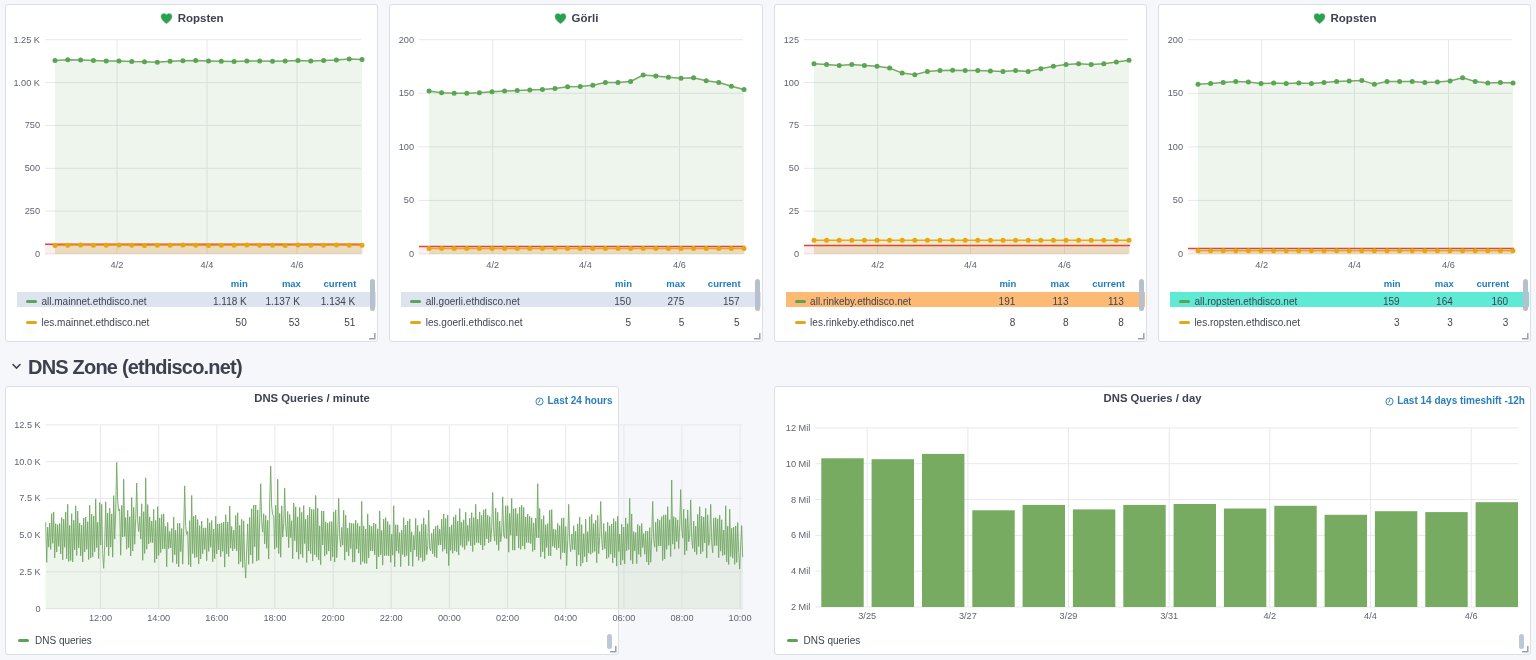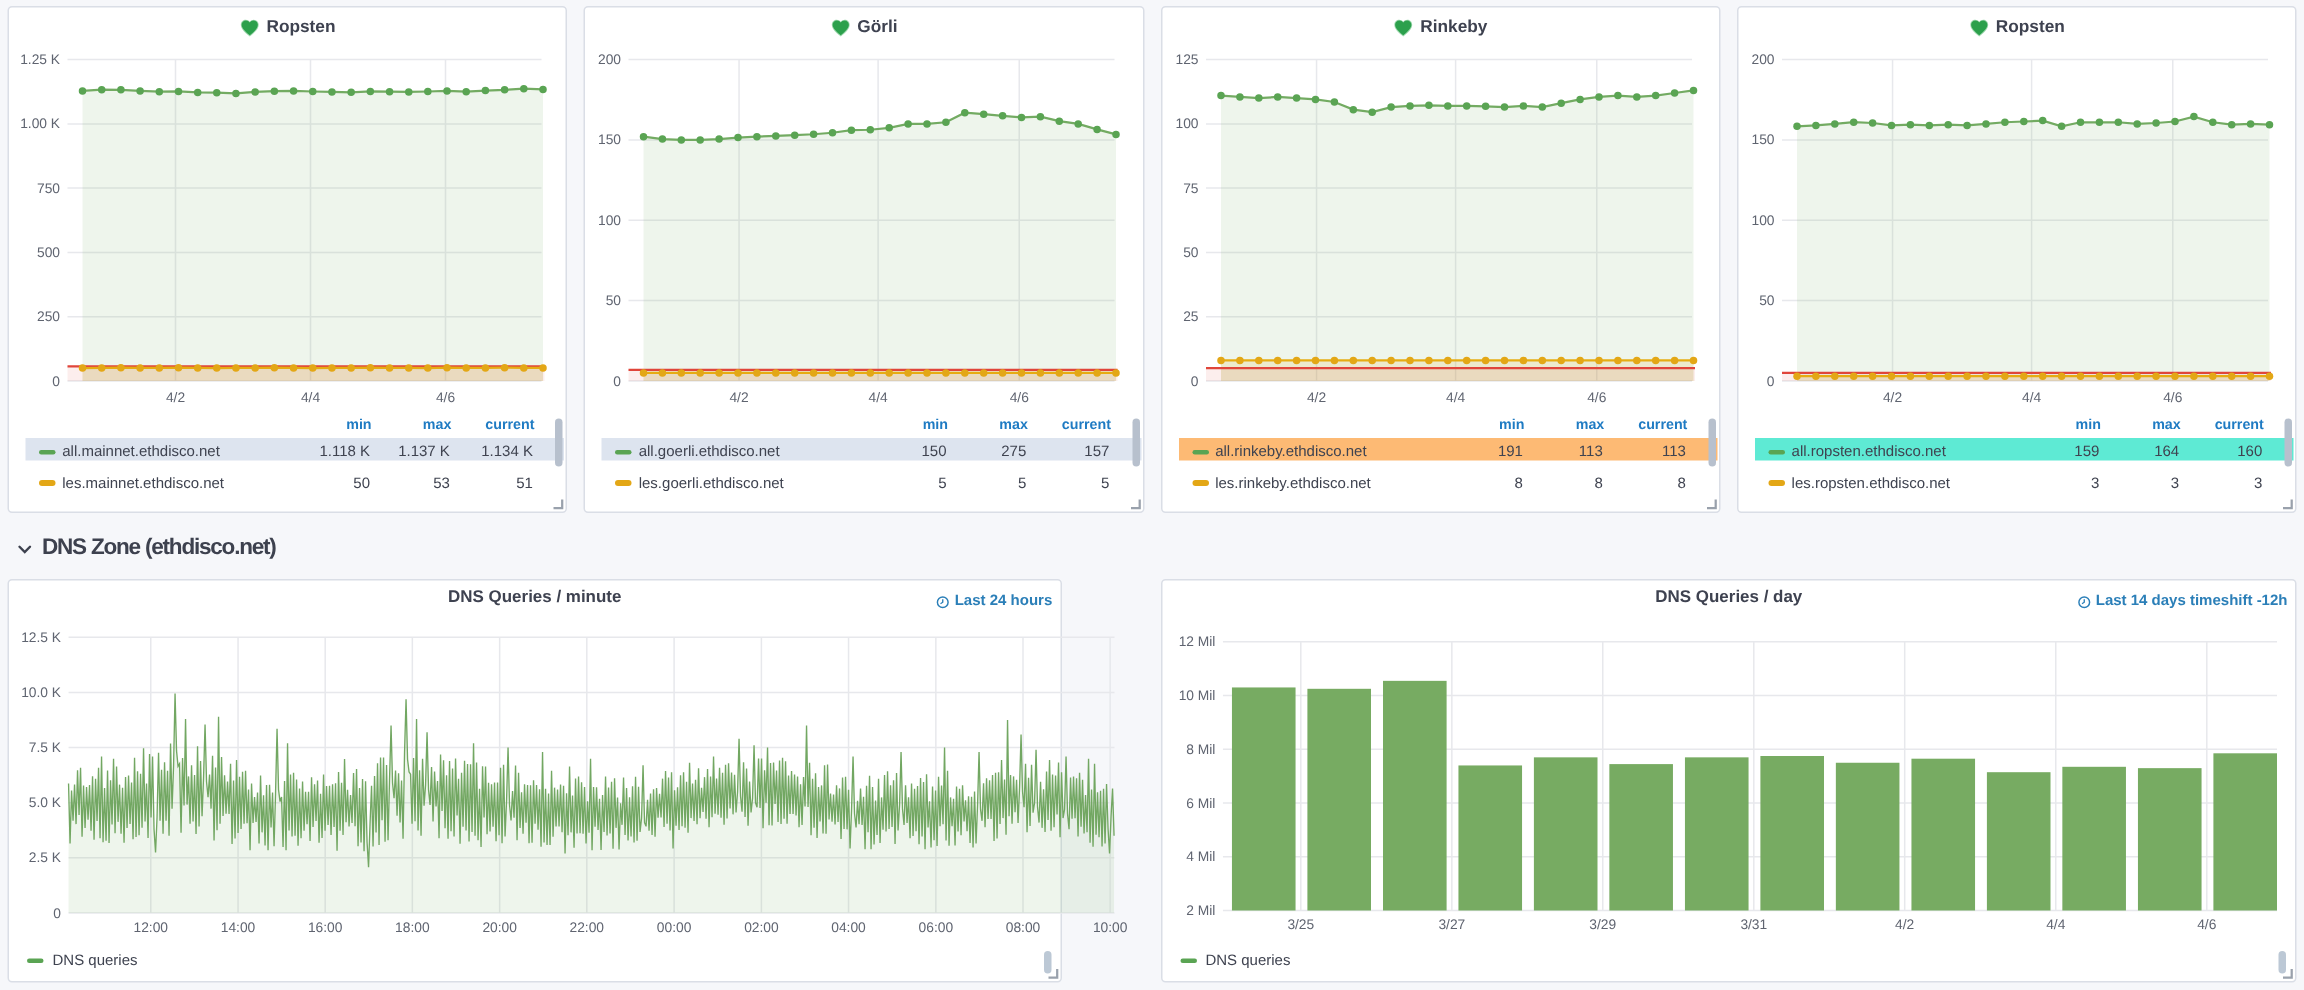--- a/index.html
+++ b/index.html
@@ -14,21 +14,21 @@
 .lh { position:absolute; font-size:9.5px; font-weight:700; color:#1f7bc3; }
 .lrow { position:absolute; left:11px; right:1px; height:15px; line-height:20px; font-size:10px; color:#3f4350; }
 .sw { display:inline-block; width:11px; height:3.5px; border-radius:2px; vertical-align:middle; margin:0 4.5px 2px 9px; }
 .lname { vertical-align:middle; }
 .lv { position:absolute; top:0; }
 .vscroll { position:absolute; width:5px; border-radius:2.5px; background:#b7c0cd; }
 .vscroll2 { position:absolute; width:5px; border-radius:2.5px; background:#bcc8d5; }
 .rsz { position:absolute; right:1px; bottom:1px; }
 .blegend { position:absolute; left:12px; bottom:7.5px; display:flex; align-items:center; font-size:10px; color:#3f4350; }
 .blegend .sw { margin:0 6px 0 0; }
-.sechead { position:absolute; left:28px; top:356px; font-size:15px; font-weight:600; letter-spacing:-0.8px; color:#3d414e; }
+.sechead { position:absolute; left:28px; top:356px; font-size:20px; font-weight:600; letter-spacing:-0.8px; color:#3d414e; }
 .chev { position:absolute; left:10.5px; top:361px; }
 </style></head><body>
 <div class="panel" style="left:5px;top:4px;width:373.3px;height:338px">
 <div class="ptitle" style="top:6.5px">
       <svg width="13" height="13" viewBox="0 0 24 24" style="flex:0 0 auto">
         <path d="M12 22.8C4.6 16.8 1 12.6 1 8.2 1 4.5 3.8 2 7.1 2c2 0 3.9 1 4.9 2.7C13 3 14.9 2 16.9 2 20.2 2 23 4.5 23 8.2c0 4.4-3.6 8.6-11 14.6z" fill="#9ed8ae"></path>
         <path d="M12 21.3C5.4 15.9 2 12.3 2 8.4 2 5.2 4.4 3 7.3 3c1.9 0 3.7 1 4.7 2.6C13 4 14.8 3 16.7 3 19.6 3 22 5.2 22 8.4c0 3.9-3.4 7.5-10 12.9z" fill="#2ca04c"></path>
       </svg>
       <span>Ropsten</span>
     </div>
@@ -210,27 +210,20 @@
       <span class="lh" style="right:21px">current</span>
     </div>
 <div class="lrow" style="top:287.3px;background:#dde4ef;"><span class="sw" style="background:#5aa453"></span><span class="lname">all.goerli.ethdisco.net</span><span class="lv" style="right:129.6px">150</span><span class="lv" style="right:76.4px">275</span><span class="lv" style="right:21px">157</span></div>
     <div class="lrow" style="top:308.2px;"><span class="sw" style="background:#e3a716"></span><span class="lname">les.goerli.ethdisco.net</span><span class="lv" style="right:129.6px">5</span><span class="lv" style="right:76.4px">5</span><span class="lv" style="right:21px">5</span></div>
 <div class="vscroll" style="right:2px;top:274px;height:32px"></div>
 <svg class="rsz" width="8" height="8">
       <path d="M1 6.8L6.8 6.8L6.8 1" fill="none" stroke="#99a1ac" stroke-width="1.5"></path>
     </svg>
 </div>
 <div class="panel" style="left:773.6px;top:4px;width:373.3px;height:338px">
-<div class="ptitle" style="top:6.5px">
-      <svg width="13" height="13" viewBox="0 0 24 24" style="flex:0 0 auto">
-        <path d="M12 22.8C4.6 16.8 1 12.6 1 8.2 1 4.5 3.8 2 7.1 2c2 0 3.9 1 4.9 2.7C13 3 14.9 2 16.9 2 20.2 2 23 4.5 23 8.2c0 4.4-3.6 8.6-11 14.6z" fill="#9ed8ae"></path>
-        <path d="M12 21.3C5.4 15.9 2 12.3 2 8.4 2 5.2 4.4 3 7.3 3c1.9 0 3.7 1 4.7 2.6C13 4 14.8 3 16.7 3 19.6 3 22 5.2 22 8.4c0 3.9-3.4 7.5-10 12.9z" fill="#2ca04c"></path>
-      </svg>
-      <span>Rinkeby</span>
-    </div>
 <svg class="chart" width="373.3" height="270" style="top:0">
       <line x1="29" y1="34.7" x2="353" y2="34.7" stroke="#e7e8ec" stroke-width="1"></line>
       <text x="24" y="37.7" text-anchor="end" class="ax">125</text>
       <line x1="29" y1="77.6" x2="353" y2="77.6" stroke="#e7e8ec" stroke-width="1"></line>
       <text x="24" y="80.6" text-anchor="end" class="ax">100</text>
       <line x1="29" y1="120.4" x2="353" y2="120.4" stroke="#e7e8ec" stroke-width="1"></line>
       <text x="24" y="123.4" text-anchor="end" class="ax">75</text>
       <line x1="29" y1="163.3" x2="353" y2="163.3" stroke="#e7e8ec" stroke-width="1"></line>
       <text x="24" y="166.3" text-anchor="end" class="ax">50</text>
       <line x1="29" y1="206.1" x2="353" y2="206.1" stroke="#e7e8ec" stroke-width="1"></line>
@@ -407,21 +400,21 @@
     <div class="lrow" style="top:308.2px;"><span class="sw" style="background:#e3a716"></span><span class="lname">les.ropsten.ethdisco.net</span><span class="lv" style="right:129.6px">3</span><span class="lv" style="right:76.4px">3</span><span class="lv" style="right:21px">3</span></div>
 <div class="vscroll" style="right:2px;top:274px;height:32px"></div>
 <svg class="rsz" width="8" height="8">
       <path d="M1 6.8L6.8 6.8L6.8 1" fill="none" stroke="#99a1ac" stroke-width="1.5"></path>
     </svg>
 </div>
 <svg class="chev" width="11" height="11" viewBox="0 0 11 11">
     <path d="M2 3.5L5.5 7L9 3.5" fill="none" stroke="#3d414e" stroke-width="1.6" stroke-linecap="round"></path>
   </svg>
 <div class="sechead">DNS Zone (ethdisco.net)</div>
-<div class="panel" style="left:5px;top:386px;width:703px;height:268.5px">
+<div class="panel" style="left:5px;top:386px;width:614px;height:268.5px">
 <div class="ptitle2" style="top:4.5px">DNS Queries / minute</div>
 <div class="tlink" style="right:5.5px;top:7.5px">
       <svg width="9" height="9" viewBox="0 0 24 24" style="flex:0 0 auto">
         <circle cx="12" cy="12" r="9.5" fill="none" stroke="#2b7fb8" stroke-width="2.6"></circle>
         <path d="M12 6.5V12l-4 2.6" fill="none" stroke="#2b7fb8" stroke-width="2.4"></path>
       </svg>
       <span>Last 24 hours</span>
     </div>
 <svg class="chart" width="757.9" height="245" style="top:0">
       <line x1="39.7" y1="37.9" x2="737" y2="37.9" stroke="#e7e8ec" stroke-width="1"></line>

